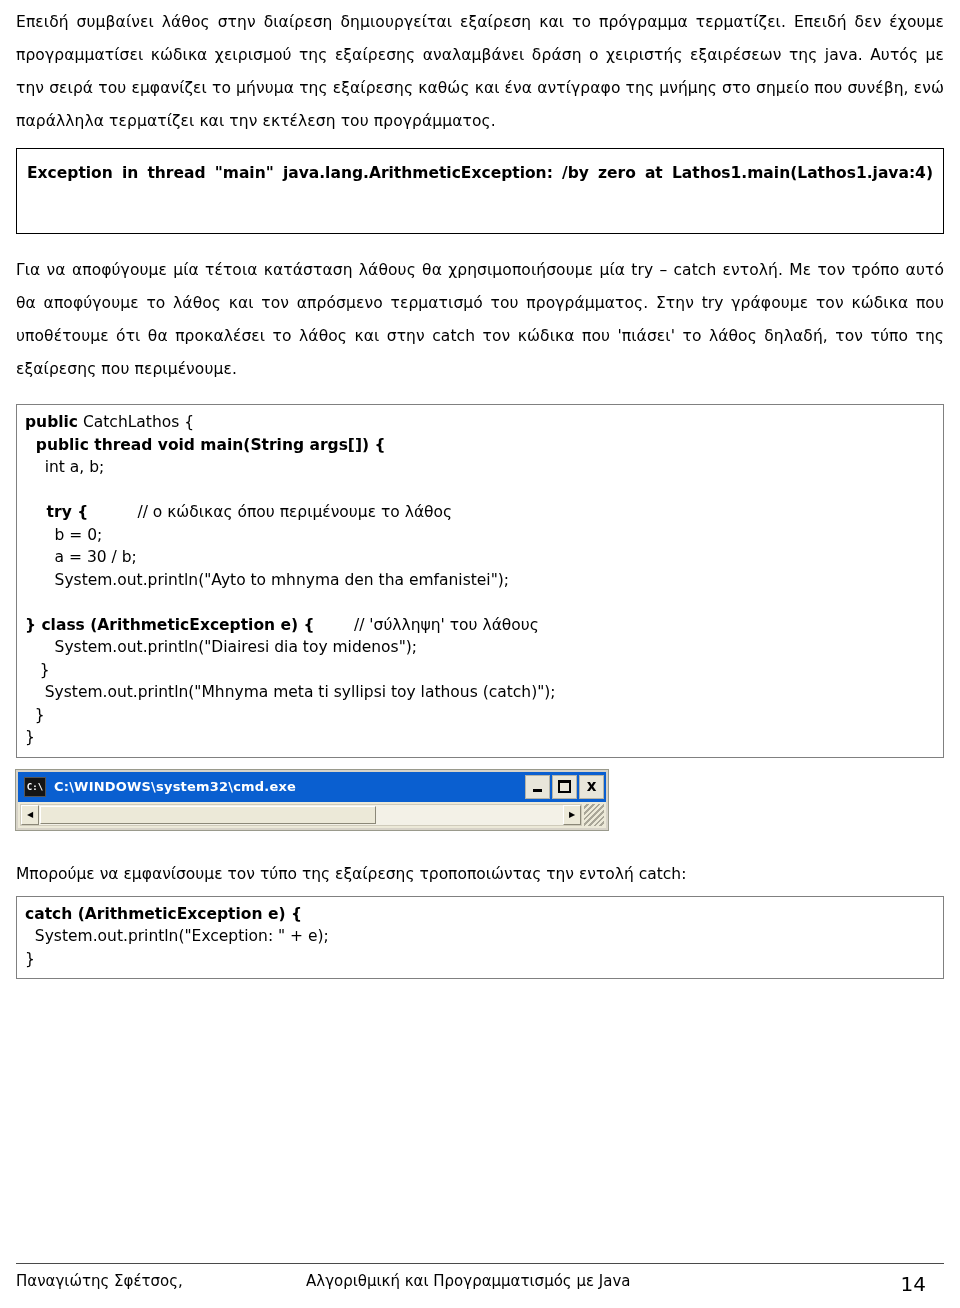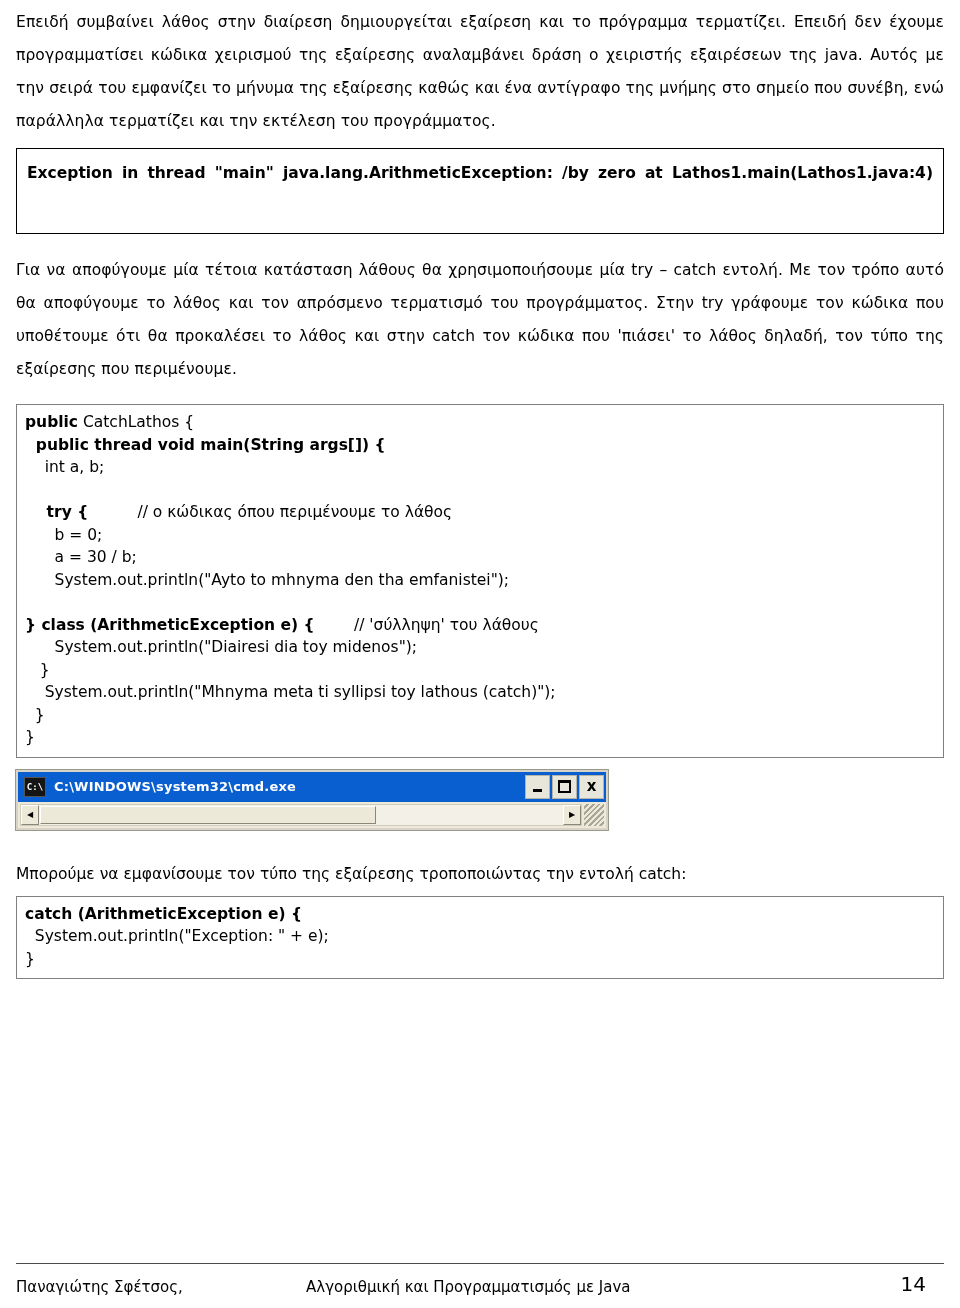--- a/index.html
+++ b/index.html
@@ -265,21 +265,21 @@
     left: 16px;
     right: 16px;
     bottom: 12px;
   }
   .footer-rule {
     border-top: 1.5px solid #4a4a4a;
     margin-bottom: 8px;
   }
   .footer-row {
     display: flex;
-    align-items: flex-end;
+    align-items: flex-start;
     font-size: 15px;
   }
   .footer-author { width: 290px; flex: none; }
   .footer-center { flex: 1 1 auto; }
   .footer-page { flex: none; font-size: 20px; padding-right: 18px; }
 </style>
 </head>
 <body>
 
 <div class="page">

